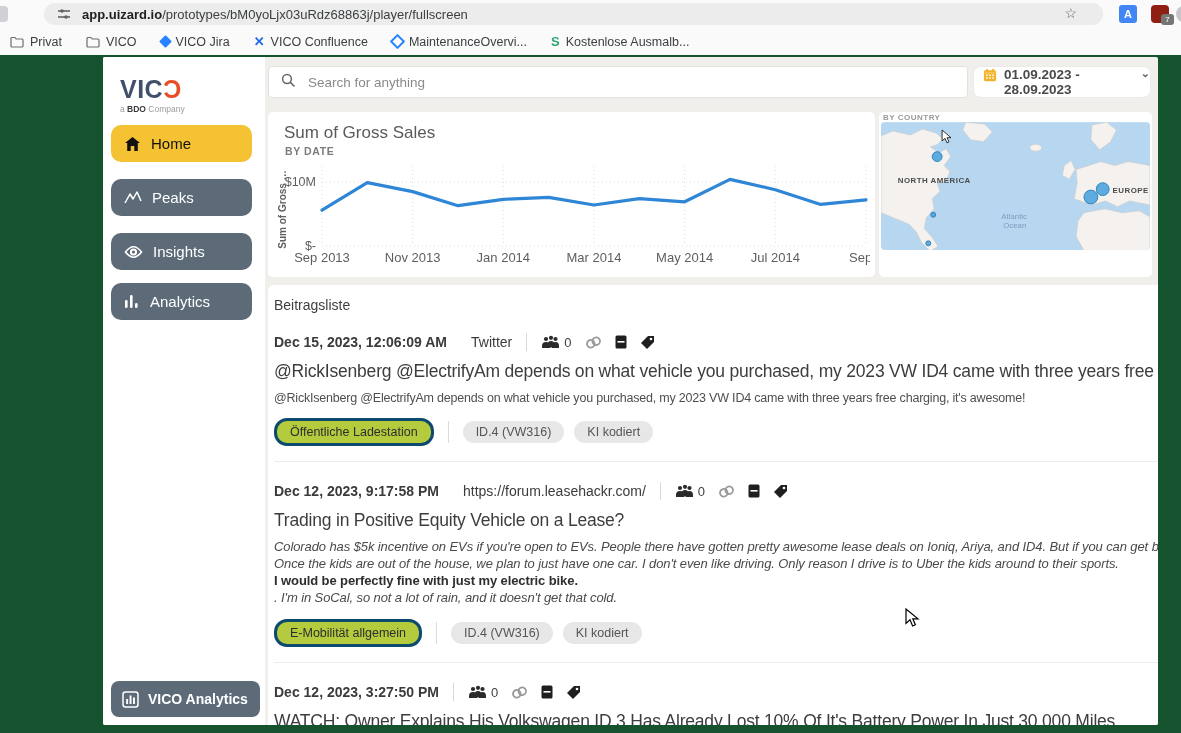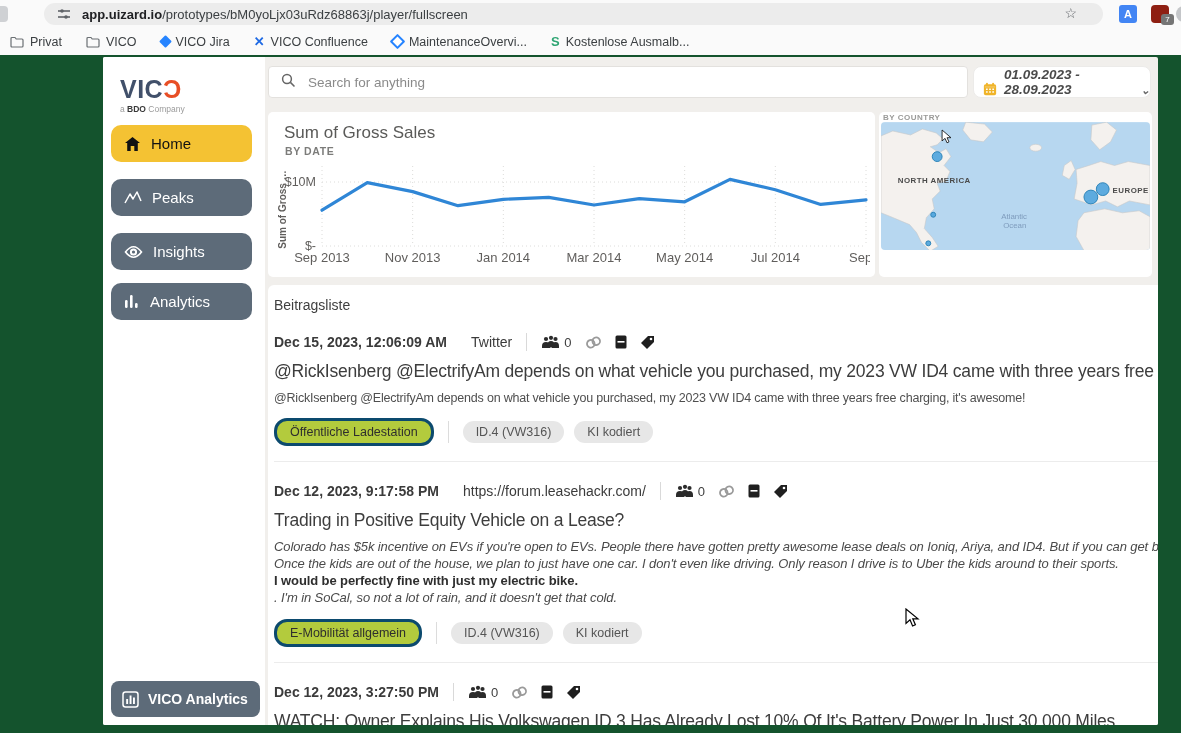--- a/index.html
+++ b/index.html
@@ -38,21 +38,21 @@
   .navbtn{position:absolute;left:8px;width:141px;height:37px;border-radius:10px;display:flex;align-items:center;gap:10px;padding-left:13px;box-sizing:border-box;background:#5D6B79;color:#fff;font-size:15px;cursor:pointer;}
   .navbtn.active{background:#F4C233;color:#121212;}
   .navbtn svg{flex:0 0 auto;}
   .footbtn{position:absolute;left:8px;top:624px;width:149px;height:36px;border-radius:8px;background:#5D6B79;color:#fff;font-size:14px;font-weight:600;display:flex;align-items:center;gap:9px;padding-left:11px;box-sizing:border-box;}
   
   .main{position:absolute;left:162px;top:0;width:893px;height:668px;}
   .searchbar{position:absolute;left:3px;top:9px;width:700px;height:32px;background:#fff;border:1px solid #e3e1de;border-radius:4px;box-sizing:border-box;display:flex;align-items:center;}
   .searchbar input{border:none;outline:none;background:transparent;font-size:13.5px;color:#333;width:600px;font-family:"Liberation Sans",sans-serif;}
   .searchbar input::placeholder{color:#8a8a8a;}
   .searchbar .mag{margin:0 10px 0 12px;}
-  .datepill{position:absolute;left:708px;top:9px;width:178px;height:32px;background:#fff;border:1px solid #ecebe9;border-radius:8px;box-sizing:border-box;display:flex;align-items:flex-end;gap:7px;padding-left:9px;font-size:13.5px;font-weight:600;color:#4a4a4a;font-style:italic;}
+  .datepill{position:absolute;left:708px;top:9px;width:178px;height:32px;background:#fff;border:1px solid #ecebe9;border-radius:8px;box-sizing:border-box;display:flex;align-items:flex-start;gap:7px;padding-left:9px;font-size:13.5px;font-weight:600;color:#4a4a4a;}
   .datepill .chev{font-size:11px;color:#666;margin-left:1px;}
   .card{position:absolute;background:#fff;border-radius:5px;}
   .chart-card{left:3px;top:55px;width:607px;height:165px;}
   .chart-title{position:absolute;left:16px;top:11px;font-size:17px;color:#5a5a58;}
   .chart-sub{position:absolute;left:17px;top:33px;font-size:10.5px;font-weight:bold;color:#7c7c7a;letter-spacing:.6px;}
   .ylab{position:absolute;left:-26px;top:92px;width:80px;font-size:10px;font-weight:bold;color:#605e5c;transform:rotate(-90deg);text-align:center;}
   .chart-svg{position:absolute;left:14px;top:50px;}
   .map-card{left:614px;top:55px;width:273px;height:165px;overflow:hidden;}
   .bycountry{position:absolute;left:4px;top:1px;font-size:8px;font-weight:bold;color:#9a9a98;letter-spacing:.5px;}
   .map-wrap{position:absolute;left:2px;top:10px;width:269px;height:128px;border-radius:4px;overflow:hidden;}

